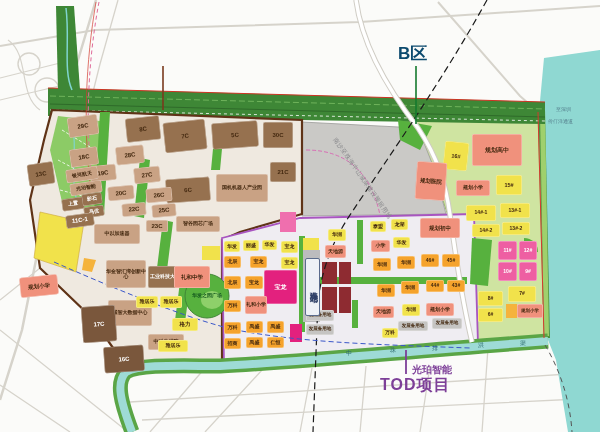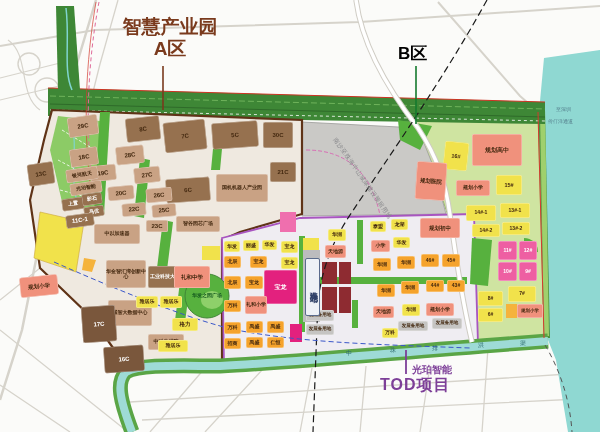--- a/index.html
+++ b/index.html
@@ -233,25 +233,21 @@
       <div class="parcel" style="left: 478px; top: 291px; width: 25px; height: 15px; background: rgb(241, 226, 75); font-size: 5px;">8#</div>
       <div class="parcel" style="left: 478px; top: 308px; width: 25px; height: 14px; background: rgb(241, 226, 75); font-size: 5px;">6#</div>
       <div class="parcel" style="left: 517px; top: 304px; width: 26px; height: 14px; background: rgb(240, 145, 124); font-size: 4.5px;">规划小学</div>
       <div class="parcel" style="left: 188px; top: 284px; width: 38px; height: 24px; background: transparent; font-size: 5px; color: rgb(20, 89, 31); box-shadow: none;">华发之园广场</div>
     </div>
 
   <div id="station-tag">珠海北站</div>
 
   <div id="reserve-label">南沙至珠海中山城际建设预留用地</div>
 
-  <div class="title" style="left:100px;top:16px;width:140px;color:#7a3a1d;font-size:19px;">
-    <div>智慧产业园</div>
-    <div>A区</div>
-  </div>
-  <div class="title" style="left:398px;top:44px;color:#000000;font-size:17px;">B区</div>
+  <div class="title" style="left:398px;top:44px;color:#0c4a6e;font-size:17px;">B区</div>
   <div class="title" style="left:412px;top:364px;color:#7d3f98;font-size:10px;">光珀智能</div>
   <div class="title" style="left:380px;top:376px;color:#7d3f98;font-size:16px;letter-spacing:1px;">TOD项目</div>
 
   <div id="floating-labels">
       <div class="waterlabel" style="left: 556px; top: 106px;">至深圳</div>
       <div class="waterlabel" style="left: 548px; top: 118px;">伶仃洋通道</div>
       <div class="riverchar" style="left: 346px; top: 349px;">中</div>
       <div class="riverchar" style="left: 390px; top: 346px;">珠</div>
       <div class="riverchar" style="left: 432px; top: 344px;">排</div>
       <div class="riverchar" style="left: 478px; top: 341px;">洪</div>

